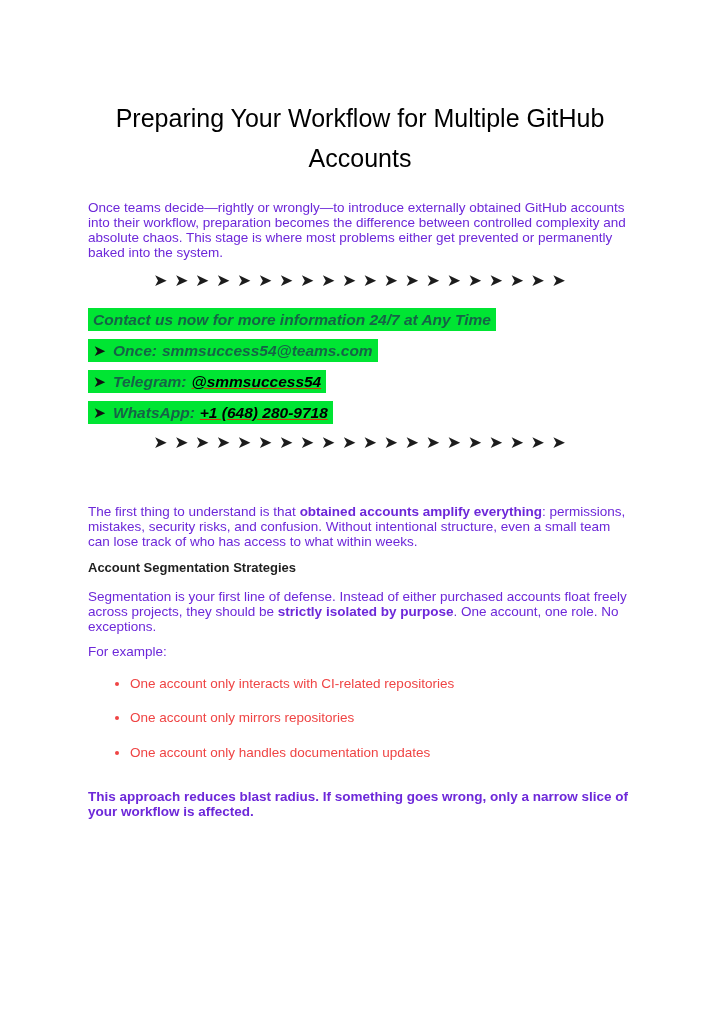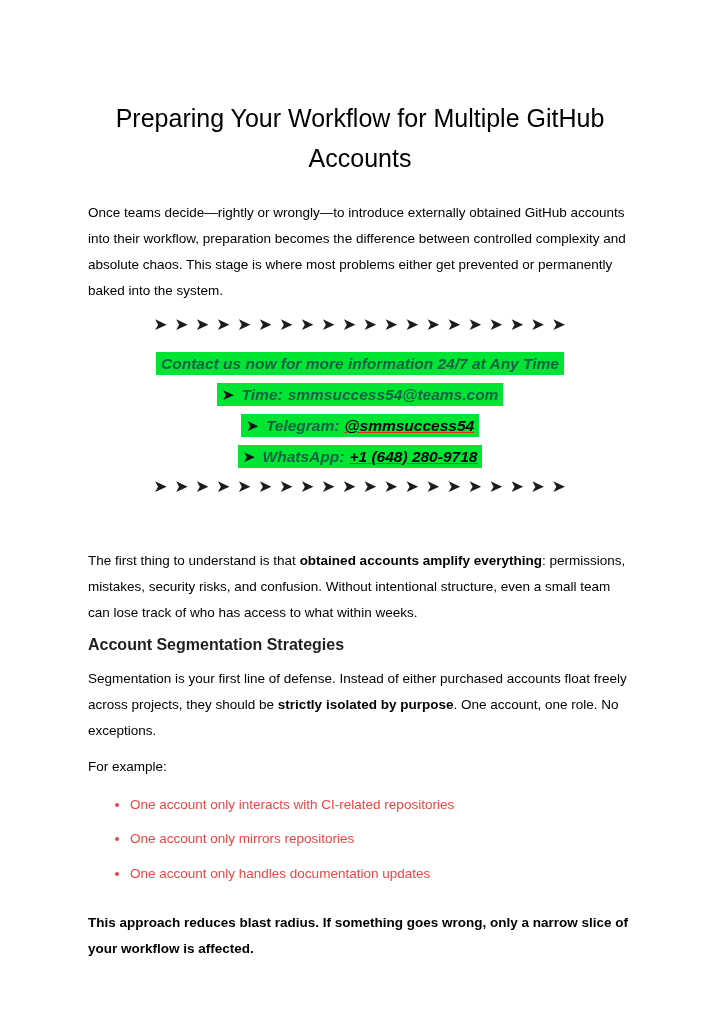--- a/index.html
+++ b/index.html
@@ -17,35 +17,35 @@
   }
   .doc-title {
     font-size: 25px;
     line-height: 40px;
     font-weight: 400;
     color: #000000;
     text-align: center;
   }
   .body-text {
     font-size: 13.5px;
-    line-height: 26px;
-    color: #000000;
+    line-height: 15px;
+    color: #6d28d9;
   }
   .intro { margin-top: 22px; }
   .arrow-divider {
     margin-top: 10px;
     text-align: center;
     font-size: 17px;
     line-height: 22px;
     letter-spacing: 1px;
     color: #1c1c1c;
     white-space: nowrap;
   }
   .arrow-divider.bottom { margin-top: 6px; }
-  .contact-block { margin-top: 16px; text-align: center; }
+  .contact-block { margin-top: 16px; text-align: left; }
   .contact-line { margin-bottom: 8px; line-height: 23px; }
   .hl {
     display: inline-block;
     background: #00e533;
     padding: 0 5px;
     font-size: 15.5px;
     font-weight: 700;
     font-style: italic;
     line-height: 23px;
   }
@@ -54,21 +54,21 @@
   .contact-label { margin-right: 5px; }
   .red-link {
     color: #000000;
     text-decoration: underline;
     text-decoration-color: #d0350b;
   }
   .para { margin-top: 10px; }
   .para-amplify { margin-top: 50px; }
   .sub-heading {
     margin-top: 8px;
-    font-size: 16px;
+    font-size: 13px;
     line-height: 21.5px;
     font-weight: 700;
     color: #1f1f1f;
   }
   .bullet-list {
     margin-top: 14px;
     padding-left: 42px;
     list-style: disc;
   }
   .bullet-list li {
@@ -91,21 +91,21 @@
 
   <div class="arrow-divider">➤ ➤ ➤ ➤ ➤ ➤ ➤ ➤ ➤ ➤ ➤ ➤ ➤ ➤ ➤ ➤ ➤ ➤ ➤ ➤</div>
 
   <div class="contact-block">
 
     <div class="contact-line">
       <span class="hl teal">Contact us now for more information 24/7 at Any Time</span>
     </div>
 
     <div class="contact-line">
-      <span class="hl"><span class="contact-arrow">➤</span><span class="teal contact-label">Time:</span><span class="teal">smmsuccess54@teams.com</span></span>
+      <span class="hl"><span class="contact-arrow">➤</span><span class="teal contact-label">Once:</span><span class="teal">smmsuccess54@teams.com</span></span>
     </div>
 
     <div class="contact-line">
       <span class="hl"><span class="contact-arrow">➤</span><span class="teal contact-label">Telegram:</span><a href="#" class="red-link">@smmsuccess54</a></span>
     </div>
 
     <div class="contact-line">
       <span class="hl"><span class="contact-arrow">➤</span><span class="teal contact-label">WhatsApp:</span><a href="#" class="red-link">+1 (648) 280-9718</a></span>
     </div>
 

